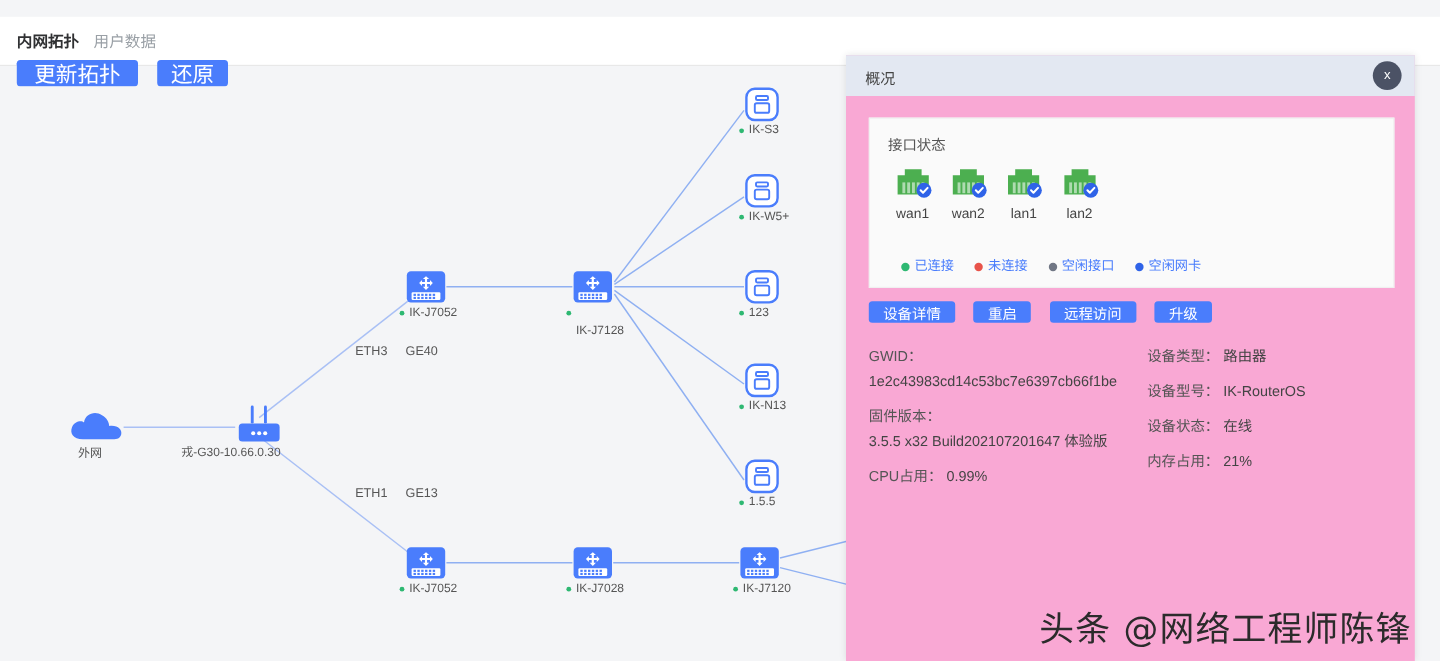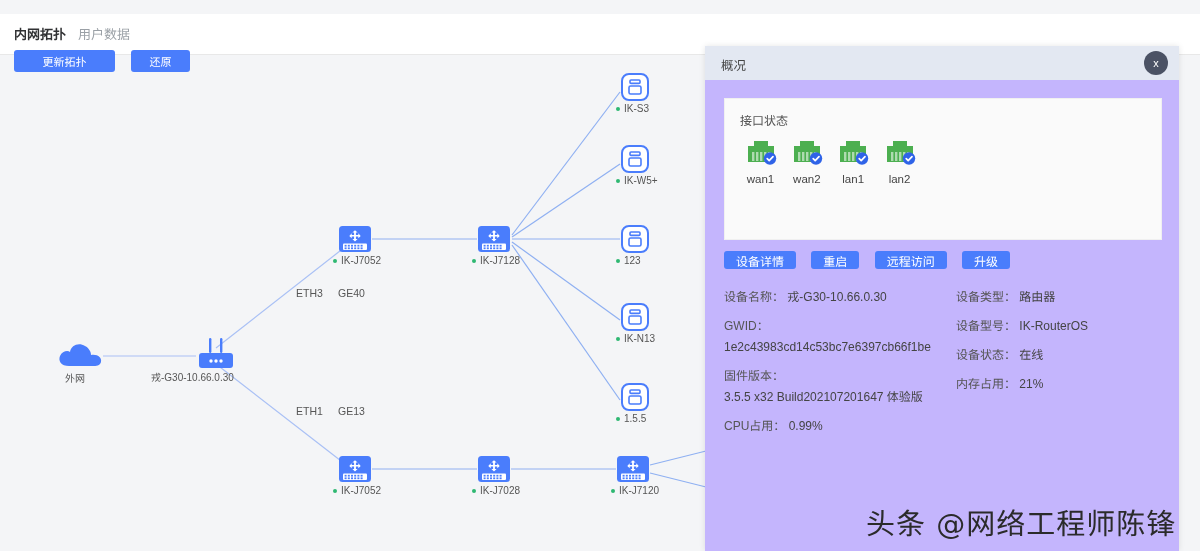--- a/index.html
+++ b/index.html
@@ -19,21 +19,21 @@
   .tab{position:absolute;top:10px;font-size:13px;color:#9aa0a6;cursor:pointer;
        padding-bottom:11px;}
   .tab.active{color:#303133;font-weight:bold;}
   .tab.active:after{content:"";position:absolute;left:0;right:0;bottom:-1px;
        height:3px;background:#4a7dfc;border-radius:1px;}
   #tab-0{left:14px;}
   #tab-1{left:78px;}
 
   
   .btn{position:absolute;background:#4a7dfc;color:#fff;border:0;border-radius:3px;
-       font-size:11px;font-family:Liberation Sans, sans-serif;cursor:pointer;text-align:center;
+       font-size:18px;font-family:Liberation Sans, sans-serif;cursor:pointer;text-align:center;
        line-height:22px;height:22px;}
   #btn-update{left:14px;top:50px;width:101px;}
   #btn-restore{left:131px;top:50px;width:59px;}
 
   
   .canvas{position:absolute;left:0;top:72px;width:1200px;height:479px;
           background:#f4f5f7;overflow:hidden;}
   .canvas svg{position:absolute;left:0;top:0;}
 
   .node{position:absolute;}
@@ -47,21 +47,21 @@
   .router-ico{width:40px;height:34px;}
   
   .cloud-ico{width:46px;height:30px;}
   .leaf-ico{width:30px;height:30px;}
   .sw-ico{width:34px;height:30px;}
 
   .linklabel{position:absolute;font-size:10.5px;color:#555;white-space:nowrap;padding-left:48px;}
 
   
   .drawer{position:absolute;left:705px;top:46px;width:474px;height:505px;
-          background:#c4b5fd;box-shadow:0 0 6px rgba(0,0,0,.10);}
+          background:#f9a8d4;box-shadow:0 0 6px rgba(0,0,0,.10);}
   .drawer-hd{position:relative;height:34px;background:#e3e8f2;}
   .drawer-hd .ttl{position:absolute;left:16px;top:9px;font-size:12.5px;color:#444;}
   .close-btn{position:absolute;right:11px;top:5px;width:24px;height:24px;
              border-radius:50%;background:#4b5265;border:0;cursor:pointer;
              color:#fff;font-size:11px;line-height:24px;text-align:center;
              font-family:inherit;padding:0;}
 
   .iface-card{position:absolute;left:19px;top:52px;width:436px;height:140px;
               background:#fafafa;border:1px solid #f0f0f0;}
   .iface-card .cap{position:absolute;left:15px;top:12px;font-size:12px;color:#555;}
@@ -206,21 +206,21 @@
             <rect x="6.6" y="23.4" width="2" height="1.8"></rect>
               <rect x="9.8" y="23.4" width="2" height="1.8"></rect>
             <rect x="13" y="23.4" width="2" height="1.8"></rect>
               <rect x="16.2" y="23.4" width="2" height="1.8"></rect>
             <rect x="19.4" y="23.4" width="2" height="1.8"></rect>
               <rect x="22.6" y="23.4" width="2" height="1.8"></rect>
           </g>
         </svg>
       </div>
       <div class="ndot" style="left:-5px;top:35px;"></div>
-      <div class="nlabel" style="left:3px;top:31px;">IK-J7128</div>
+      <div class="nlabel" style="left:3px;top:46px;">IK-J7128</div>
     </div>
 
     <div class="node" style="left:620px;top:0px;">
       <div class="glyph">
         <svg class="leaf-ico" viewBox="0 0 30 30">
           <rect x="2" y="2" width="26" height="26" rx="7" fill="#fff" stroke="#4a7dfc" stroke-width="2"></rect>
           <rect x="10" y="8" width="10" height="3.4" rx="1" fill="none" stroke="#4a7dfc" stroke-width="1.6"></rect>
           <rect x="9" y="14" width="12" height="8" rx="1.6" fill="none" stroke="#4a7dfc" stroke-width="1.6"></rect>
         </svg>
       </div>
@@ -429,37 +429,47 @@
                 <rect x="21" y="15" width="2.4" height="9"></rect>
               <rect x="25" y="15" width="2.4" height="9"></rect>
             </g>
             <circle cx="27" cy="21.5" r="6.2" fill="#2f63e8"></circle>
             <path d="M24.2 21.6 l2 2 l3.8 -4" stroke="#fff" stroke-width="1.7" fill="none" stroke-linecap="round" stroke-linejoin="round"></path>
           </svg>
           <span class="pname">lan2</span>
         </div>
       </div>
 
+      <div class="legend">
+        <span class="lg">
+          <i style="background:#2eb872"></i><span>已连接</span>
+        </span>
+        <span class="lg">
+          <i style="background:#e8534a"></i><span>未连接</span>
+        </span>
+        <span class="lg">
+          <i style="background:#707684"></i><span>空闲接口</span>
+        </span>
+        <span class="lg">
+          <i style="background:#2f63e8"></i><span>空闲网卡</span>
+        </span>
+      </div>
     </div>
 
     <div class="opbtns">
       <button class="opbtn">设备详情</button>
       <button class="opbtn">重启</button>
       <button class="opbtn">远程访问</button>
       <button class="opbtn">升级</button>
     </div>
 
     <div class="info">
 
       <div class="col col-l">
         <div class="row">
-          <span class="k">设备名称：</span>
-          <span class="v v-link">戎-G30-10.66.0.30</span>
-        </div>
-        <div class="row">
           <span class="k">GWID：</span>
           <span class="v mono">1e2c43983cd14c53bc7e6397cb66f1be</span>
         </div>
         <div class="row">
           <span class="k">固件版本：</span>
           <span class="v mono">3.5.5 x32 Build202107201647 体验版</span>
         </div>
         <div class="row">
           <span class="k">CPU占用：</span>
           <span class="v v-num">0.99%</span>

